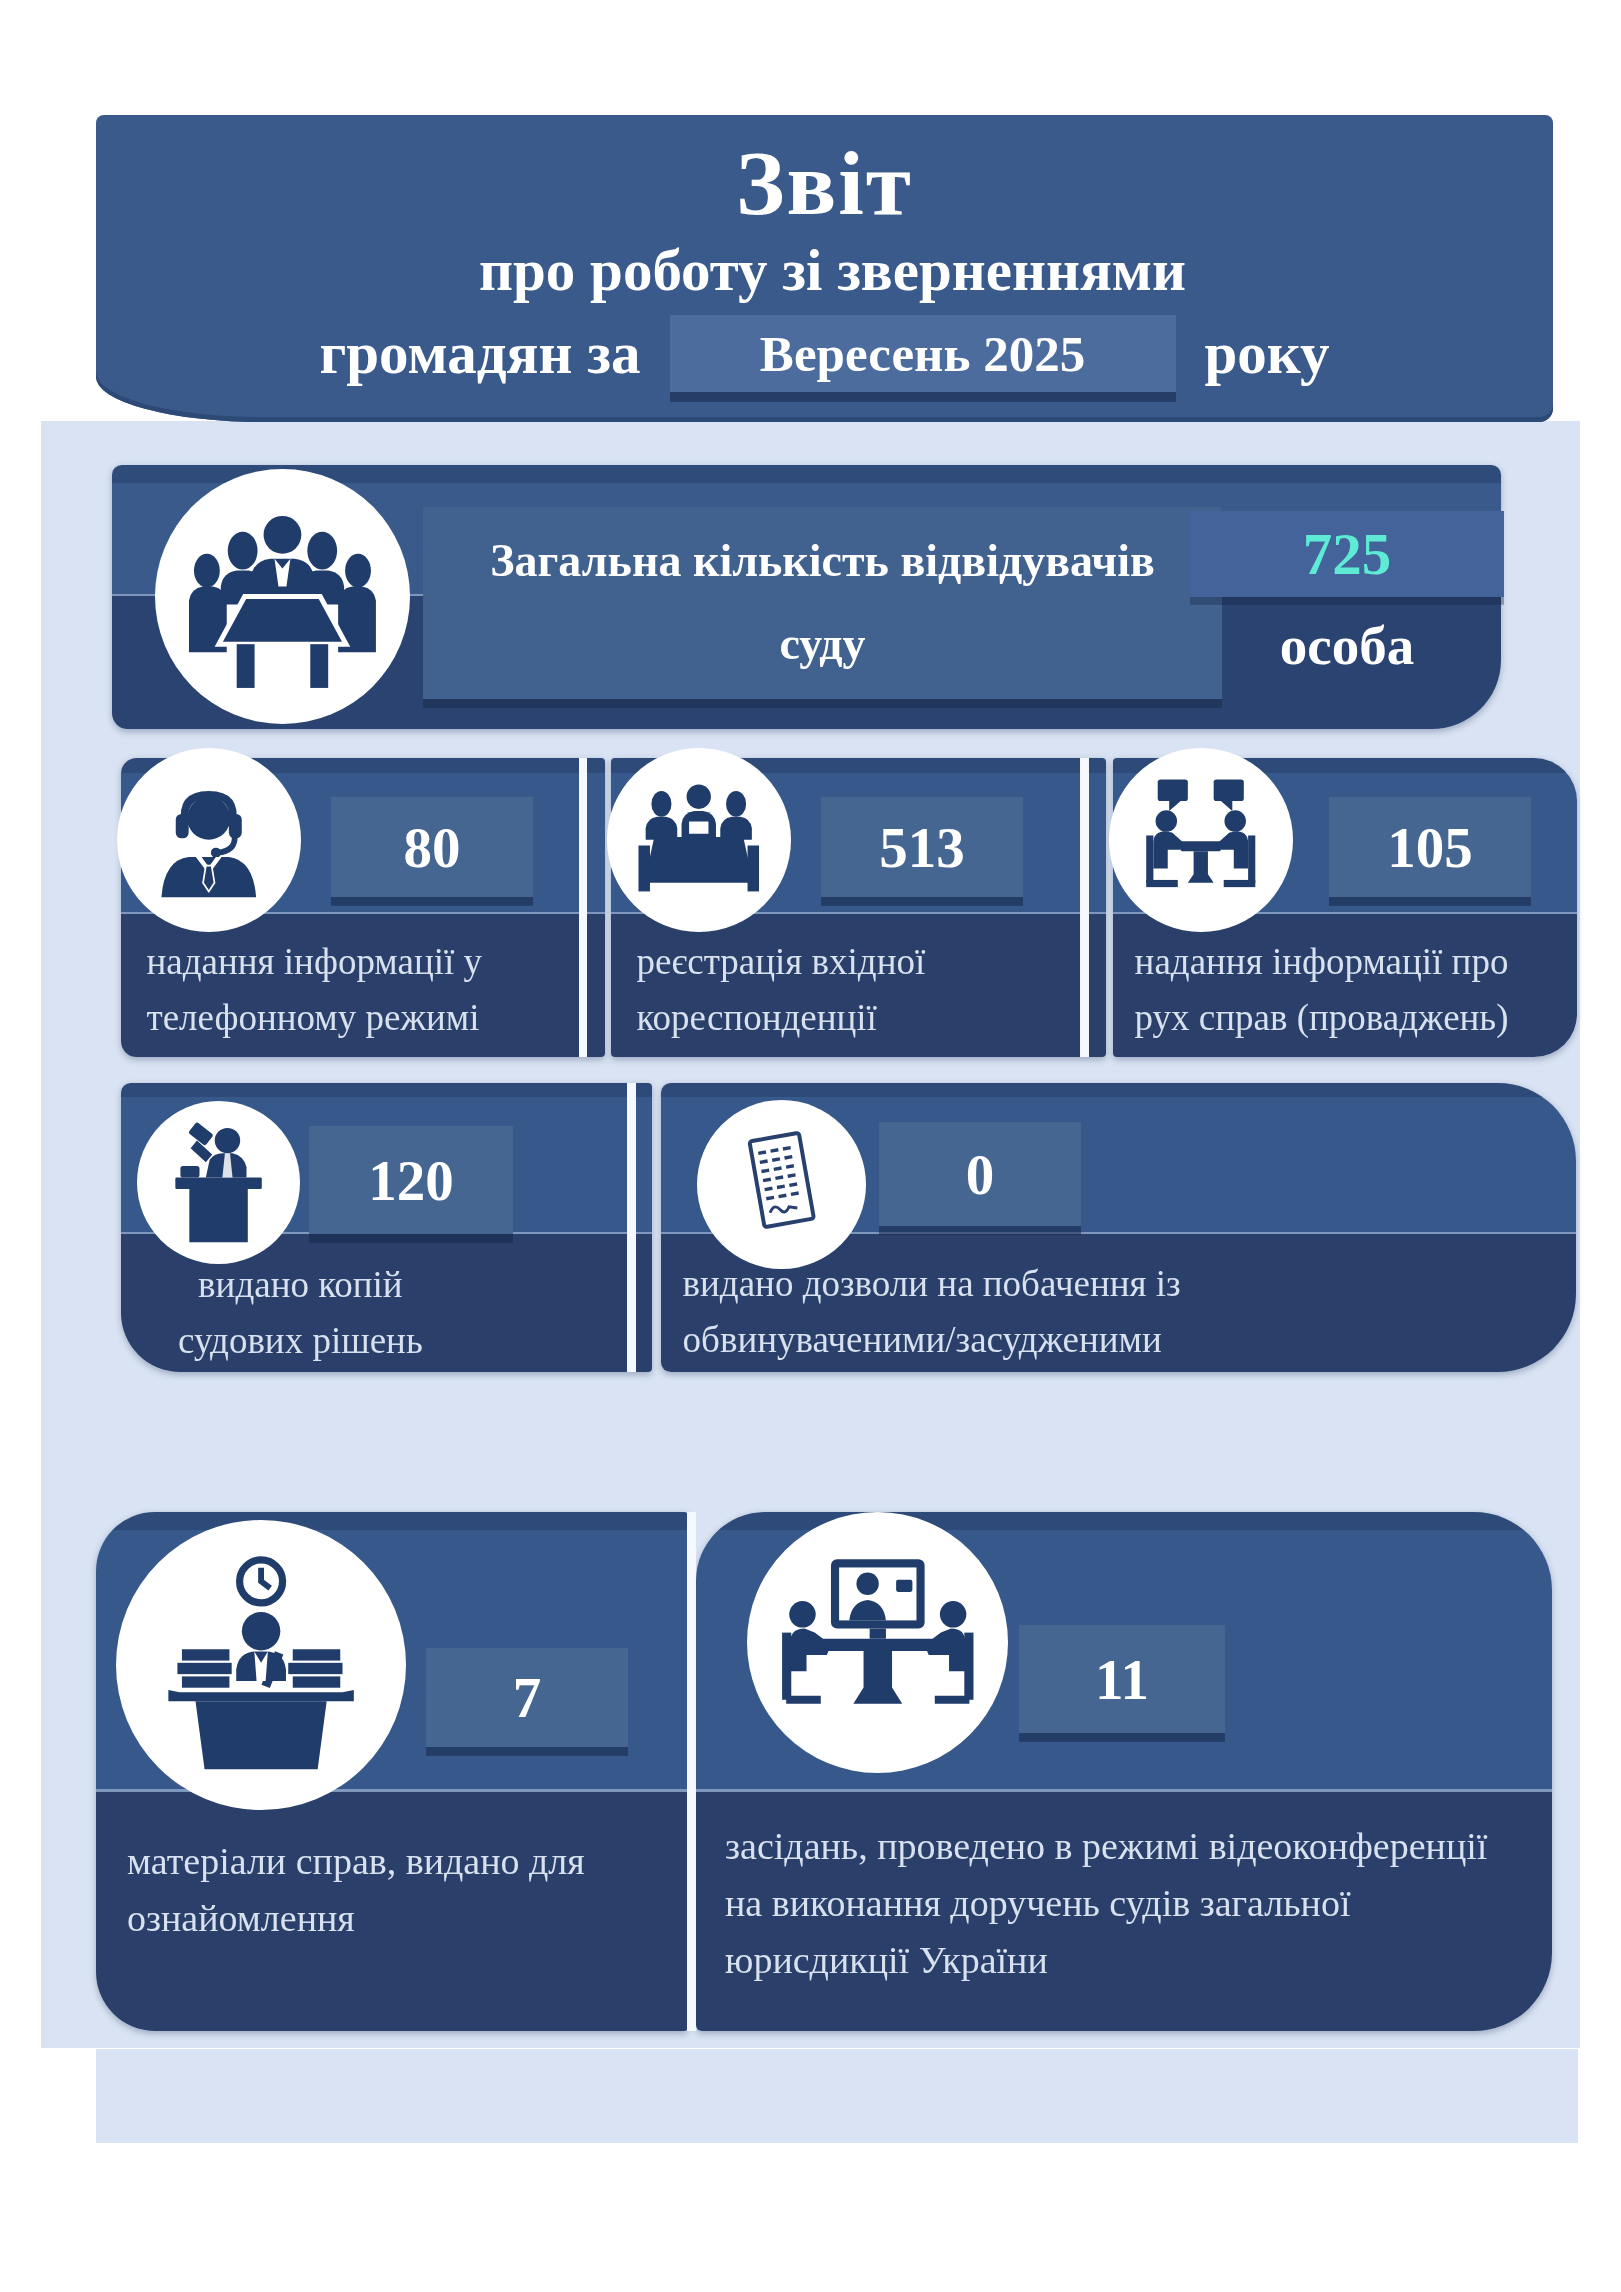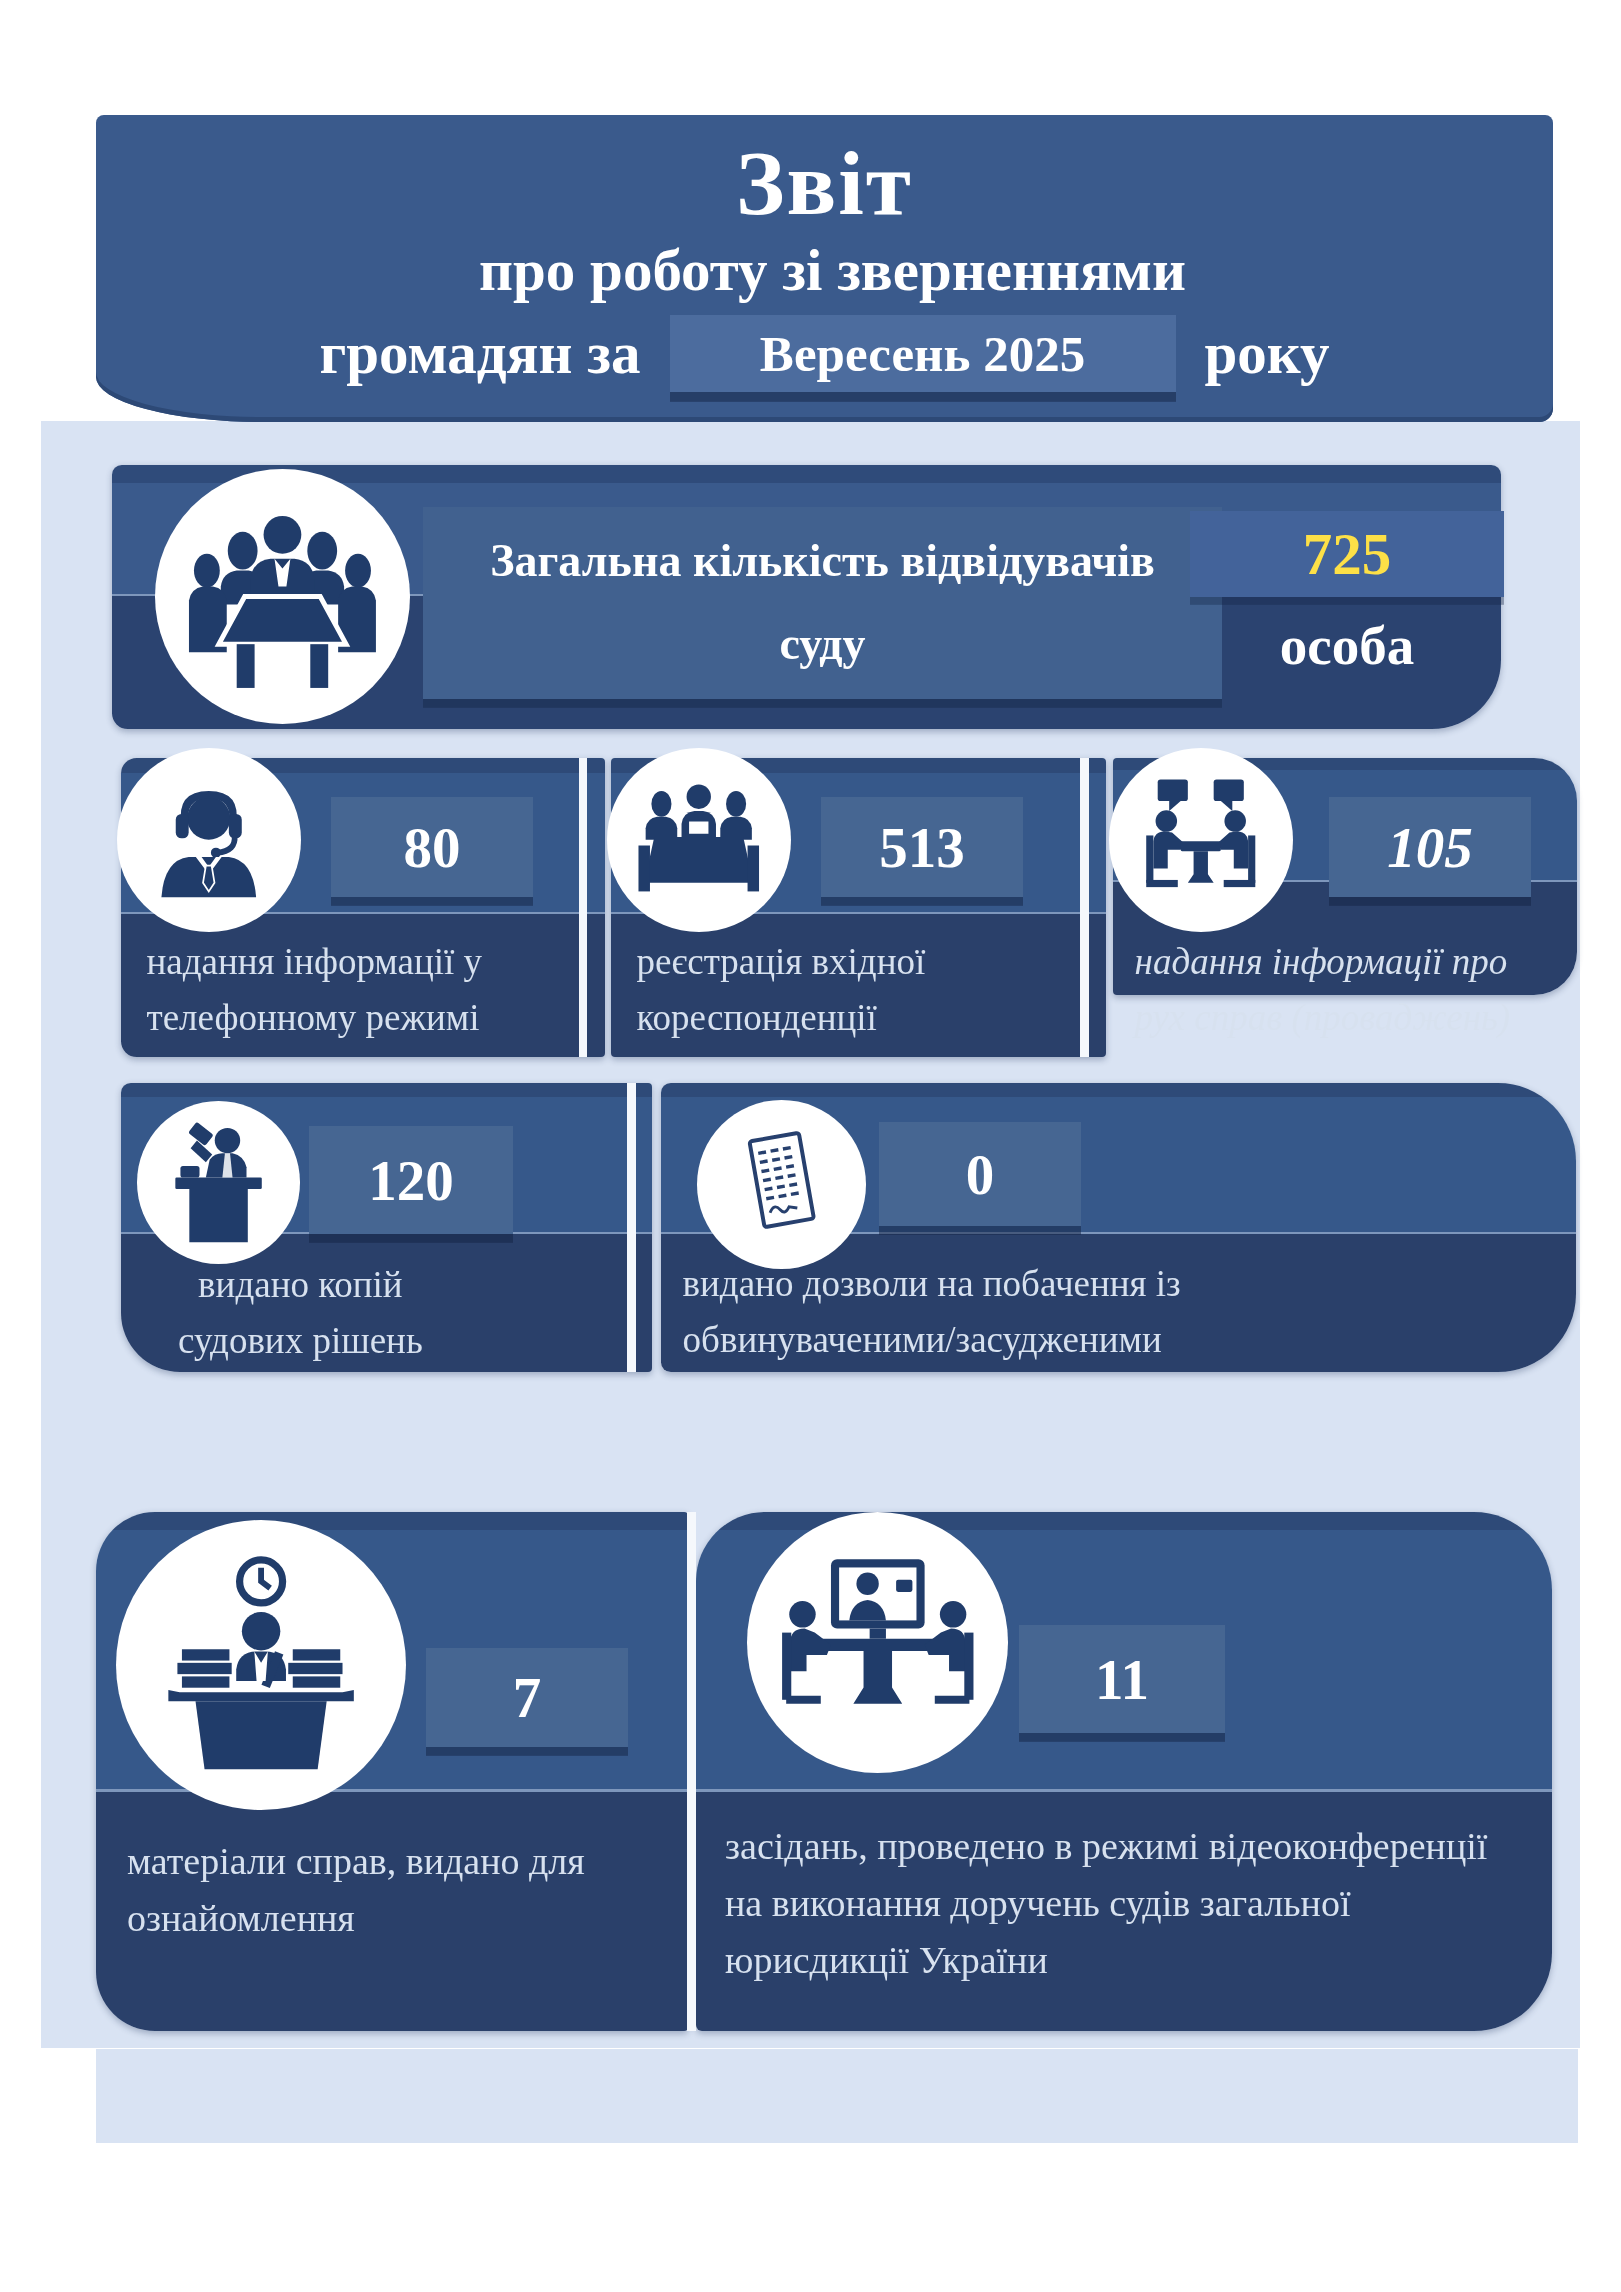--- a/index.html
+++ b/index.html
@@ -23,30 +23,30 @@
     border-radius:9.8px 9.8px 69px 15.7px;box-shadow:0 2.9px 5.9px rgba(30,50,90,.30);
     background:linear-gradient(180deg,#2f4b7a 0%,#2f4b7a 7%,#3a5a8c 7%,#3a5a8c 49%,#7e97bc 49%,#7e97bc 49.8%,#2b4370 49.8%,#2b4370 100%);}
   .icon-circle{position:absolute;background:#ffffff;border-radius:50%;
     display:flex;align-items:center;justify-content:center;overflow:hidden;}
   .icon-circle svg{width:78%;height:78%;}
   .summary-box{position:absolute;left:311px;top:42px;width:799px;height:192px;background:#41618f;
     box-shadow:0 8.8px 0 rgba(17,34,66,.40);display:flex;align-items:center;justify-content:center;
     text-align:center;font-size:46px;font-weight:bold;color:#fff;line-height:1.8;padding:0 29px;box-sizing:border-box;}
   .summary-val{position:absolute;left:1078px;top:46px;width:314px;height:86px;background:#43639a;
     box-shadow:0 7.8px 0 rgba(17,34,66,.35);display:flex;align-items:center;justify-content:center;
-    font-size:59px;font-weight:bold;color:#fde047;}
+    font-size:59px;font-weight:bold;color:#5eead4;}
   .summary-unit{position:absolute;left:1078px;top:149px;width:314px;text-align:center;
     font-size:55px;font-weight:bold;color:#fff;}
 
   .card{position:absolute;color:#ffffff;box-shadow:0 2.9px 5.9px rgba(30,50,90,.30);}
   .grad1{background:linear-gradient(180deg,#2e4a78 0%,#2e4a78 5%,#36588a 5%,#36588a 51.5%,#7e97bc 51.5%,#7e97bc 52.2%,#2a406a 52.2%,#2a406a 100%);margin-left:25px;}
   .grad3{background:linear-gradient(180deg,#2e4a78 0%,#2e4a78 3.5%,#36588a 3.5%,#36588a 53.4%,#7e97bc 53.4%,#7e97bc 53.9%,#2a406a 53.9%,#2a406a 100%);}
   .card1{left:96px;top:758px;width:484px;height:299px;border-radius:15.7px 3.9px 3.9px 15.7px;}
   .card2{left:586px;top:758px;width:495px;height:299px;border-radius:3.9px;}
-  .card3{left:1088px;top:758px;width:464px;height:237px;border-radius:3.9px 43px 43px 3.9px;font-style:italic;}
+  .card3{left:1088px;top:758px;width:464px;height:299px;border-radius:3.9px 43px 43px 3.9px;}
   .card4{left:96px;top:1083px;width:531px;height:289px;border-radius:9.8px 3.9px 3.9px 59px;}
   .card5{left:636px;top:1083px;width:915px;height:289px;border-radius:9.8px 78px 78px 9.8px;}
   .card6{left:96px;top:1512px;width:592px;height:519px;border-radius:59px 3.9px 3.9px 59px;}
   .card7{left:696px;top:1512px;width:856px;height:519px;border-radius:69px 78px 78px 5.9px;}
 
   .num-box{position:absolute;background:#466692;box-shadow:0 8.8px 0 rgba(17,34,66,.50);
     display:flex;align-items:center;justify-content:center;font-weight:bold;font-size:57px;color:#fff;}
   .label{position:absolute;font-size:37px;font-weight:normal;color:#d7e1ef;line-height:1.5;}
 
   .cir-sm{width:184px;height:184px;left:-3.9px;top:-9.8px;}

